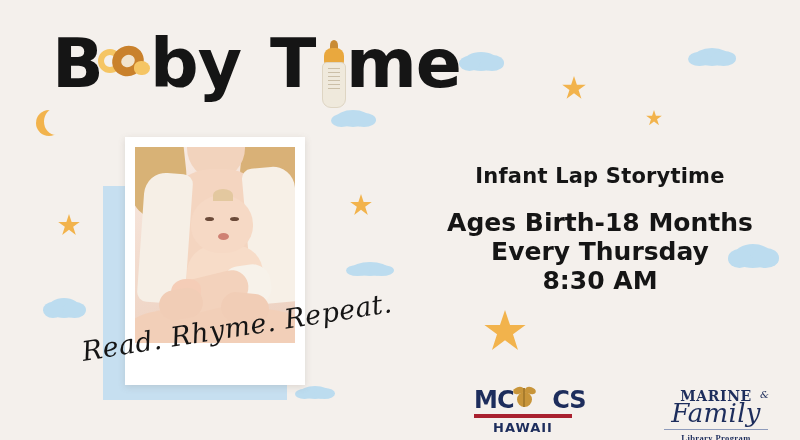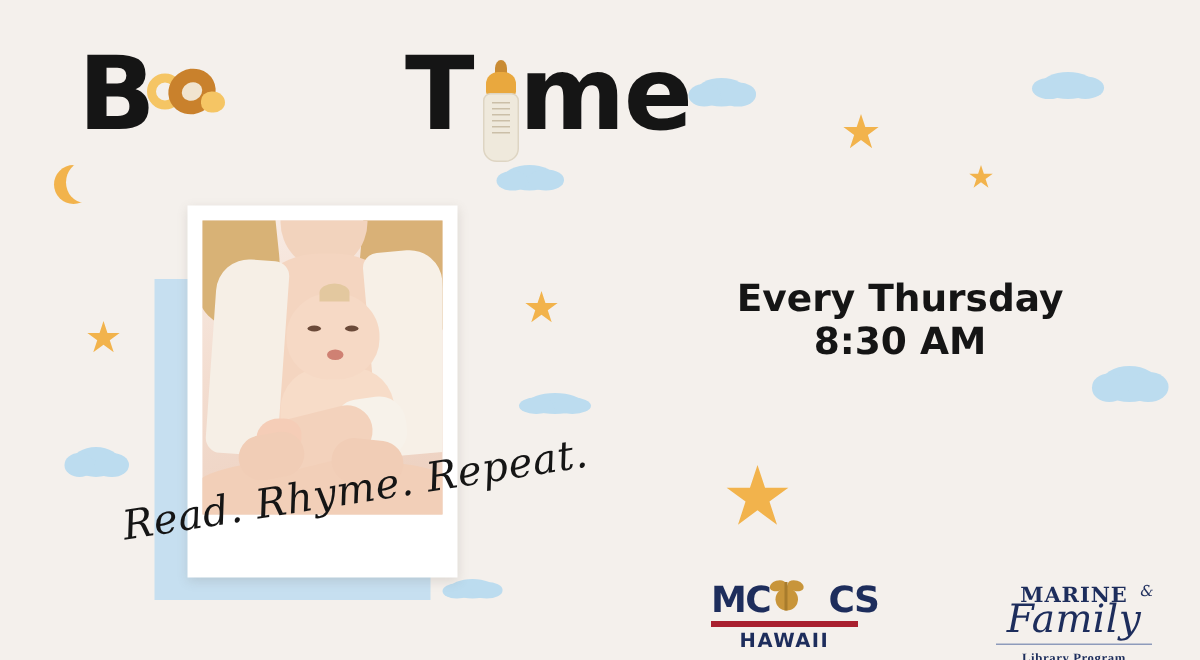--- a/index.html
+++ b/index.html
@@ -360,20 +360,21 @@
     <span class="title-word" id="title-baby-b">B</span>
 
     <div id="pacifier">
       <div class="paci-ring"></div>
       <div class="paci-shield">
         <div class="paci-shield-inner"></div>
       </div>
       <div class="paci-nipple"></div>
     </div>
 
+    <span class="title-word" id="title-baby-by">by</span>
     <span class="title-word" id="title-time-t">T</span>
 
     <div id="bottle">
       <div class="bottle-teat"></div>
       <div class="bottle-cap"></div>
       <div class="bottle-body"></div>
       <div class="bottle-marks">
         <i></i>
           <i></i>
           <i></i>
@@ -408,21 +409,23 @@
       <div class="ph" id="ph-leg"></div>
       <div class="ph" id="ph-foot"></div>
       <div class="ph" id="ph-hand-l"></div>
       <div class="ph" id="ph-hand-r"></div>
     </div>
   </div>
 
   <div id="tagline">Read. Rhyme. Repeat.</div>
 
   <div id="info-block">
+    <div id="info-headline">Infant Lap Storytime</div>
     <div id="info-lines">
+      <div class="info-line" id="info-ages">Ages Birth-18 Months</div>
       <div class="info-line" id="info-day">Every Thursday</div>
       <div class="info-line" id="info-time">8:30 AM</div>
     </div>
   </div>
 
   <div id="logo-mccs">
     <div id="mccs-wordmark">
       <span>MC</span><span style="visibility:hidden">OO</span><span>CS</span>
       <div id="mccs-ega">
         <div class="ega-wing-l"></div>

